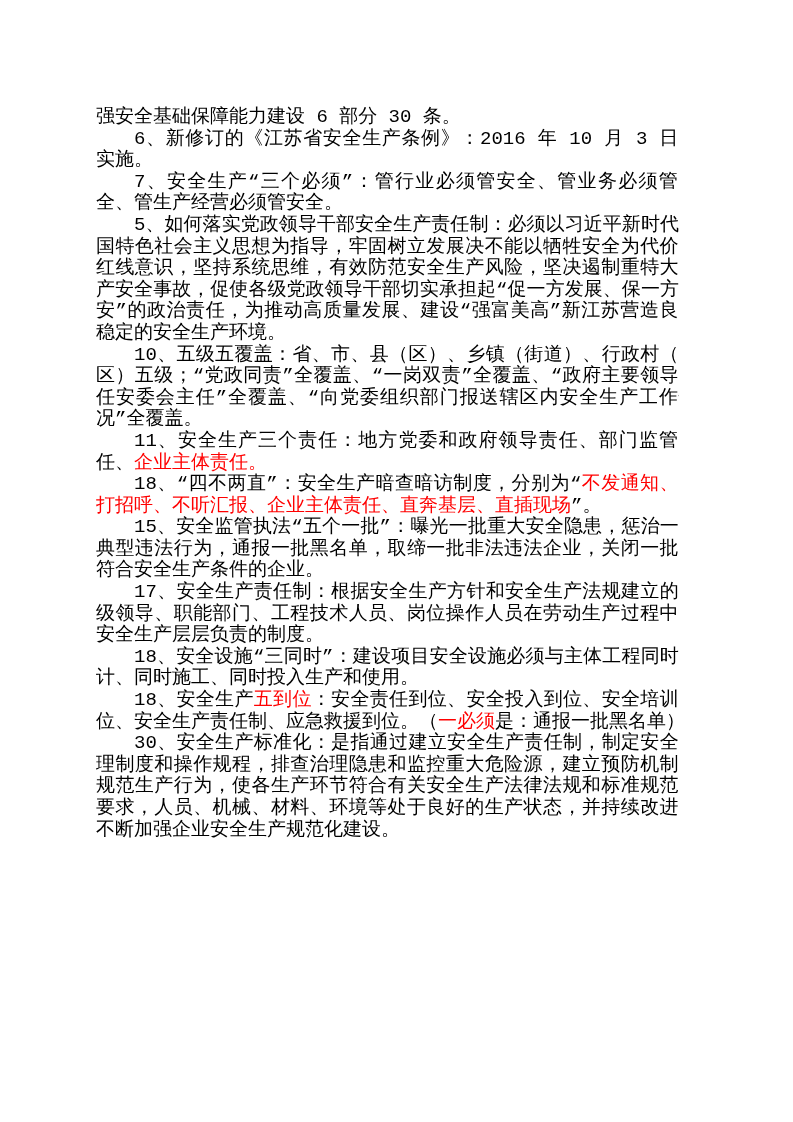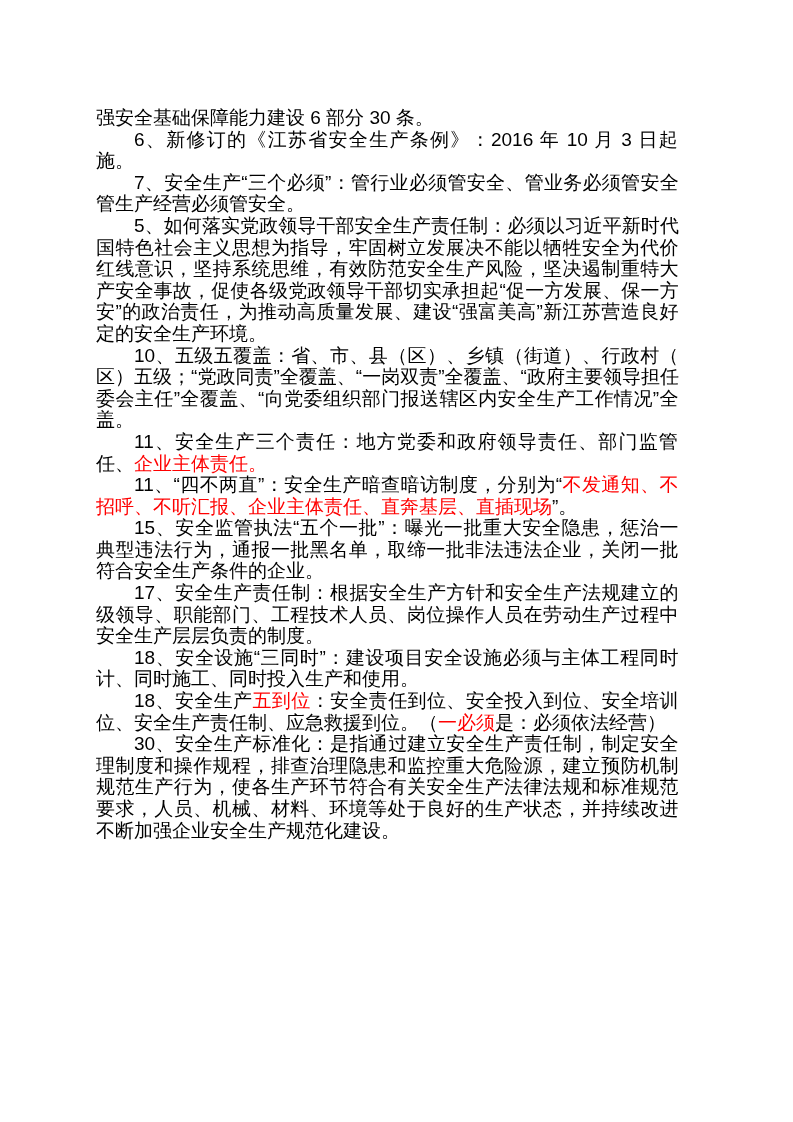--- a/index.html
+++ b/index.html
@@ -2,21 +2,21 @@
 <html lang="zh" style="--text-color: #000000; --highlight-color: #ff0000;"><head>
 <meta charset="utf-8">
 <style>
   html, body { margin: 0; padding: 0; background: #fff; }
   .page {
     position: relative;
     width: 679px;
     height: 1122px;
     background: #ffffff;
     overflow: hidden;
-    font-family: Liberation Sans, sans-serif;
+    font-family: Liberation Mono, monospace;
   }
   .doc {
     position: absolute;
     left: 96px;
     top: 107px;
     width: 602px;
     font-size: 19px;
     line-height: 21.6px;
     color: var(--text-color, #000000);
     text-align: justify;
@@ -40,28 +40,28 @@
     <p class="para indent"><span>7、安全生产“三个必须”：管行业必须管安全、管业务必须管安全、管生产经营必须管安全。</span></p>
 
 
     <p class="para indent"><span>5、如何落实党政领导干部安全生产责任制：必须以习近平新时代中国特色社会主义思想为指导，牢固树立发展决不能以牺牲安全为代价的红线意识，坚持系统思维，有效防范安全生产风险，坚决遏制重特大生产安全事故，促使各级党政领导干部切实承担起“促一方发展、保一方平安”的政治责任，为推动高质量发展、建设“强富美高”新江苏营造良好稳定的安全生产环境。</span></p>
 
     <p class="para indent"><span>10、五级五覆盖：省、市、县（区）、乡镇（街道）、行政村（社区）五级；“党政同责”全覆盖、“一岗双责”全覆盖、“政府主要领导担任安委会主任”全覆盖、“向党委组织部门报送辖区内安全生产工作情况”全覆盖。</span></p>
 
     <p class="para indent"><span>11、安全生产三个责任：地方党委和政府领导责任、部门监管责任、</span><span class="red">企业主体责任。</span></p>
 
 
-    <p class="para indent"><span>11、“四不两直”：安全生产暗查暗访制度，分别为“</span><span class="red">不发通知、不打招呼、不听汇报、企业主体责任、直奔基层、直插现场</span><span>”。</span></p>
+    <p class="para indent"><span>18、“四不两直”：安全生产暗查暗访制度，分别为“</span><span class="red">不发通知、不打招呼、不听汇报、企业主体责任、直奔基层、直插现场</span><span>”。</span></p>
 
 
     <p class="para indent"><span>15、安全监管执法“五个一批”：曝光一批重大安全隐患，惩治一批典型违法行为，通报一批黑名单，取缔一批非法违法企业，关闭一批不符合安全生产条件的企业。</span></p>
 
 
     <p class="para indent"><span>17、安全生产责任制：根据安全生产方针和安全生产法规建立的各级领导、职能部门、工程技术人员、岗位操作人员在劳动生产过程中对安全生产层层负责的制度。</span></p>
 
     <p class="para indent"><span>18、安全设施“三同时”：建设项目安全设施必须与主体工程同时设计、同时施工、同时投入生产和使用。</span></p>
 
-    <p class="para indent"><span>18、安全生产</span><span class="red">五到位</span><span>：安全责任到位、安全投入到位、安全培训到位、安全生产责任制、应急救援到位。（</span><span class="red">一必须</span><span>是：必须依法经营）</span></p>
+    <p class="para indent"><span>18、安全生产</span><span class="red">五到位</span><span>：安全责任到位、安全投入到位、安全培训到位、安全生产责任制、应急救援到位。（</span><span class="red">一必须</span><span>是：通报一批黑名单）</span></p>
 
     <p class="para indent"><span>30、安全生产标准化：是指通过建立安全生产责任制，制定安全管理制度和操作规程，排查治理隐患和监控重大危险源，建立预防机制，规范生产行为，使各生产环节符合有关安全生产法律法规和标准规范的要求，人员、机械、材料、环境等处于良好的生产状态，并持续改进，不断加强企业安全生产规范化建设。</span></p>
 
   </div>
 </div>
 
 </body></html>

